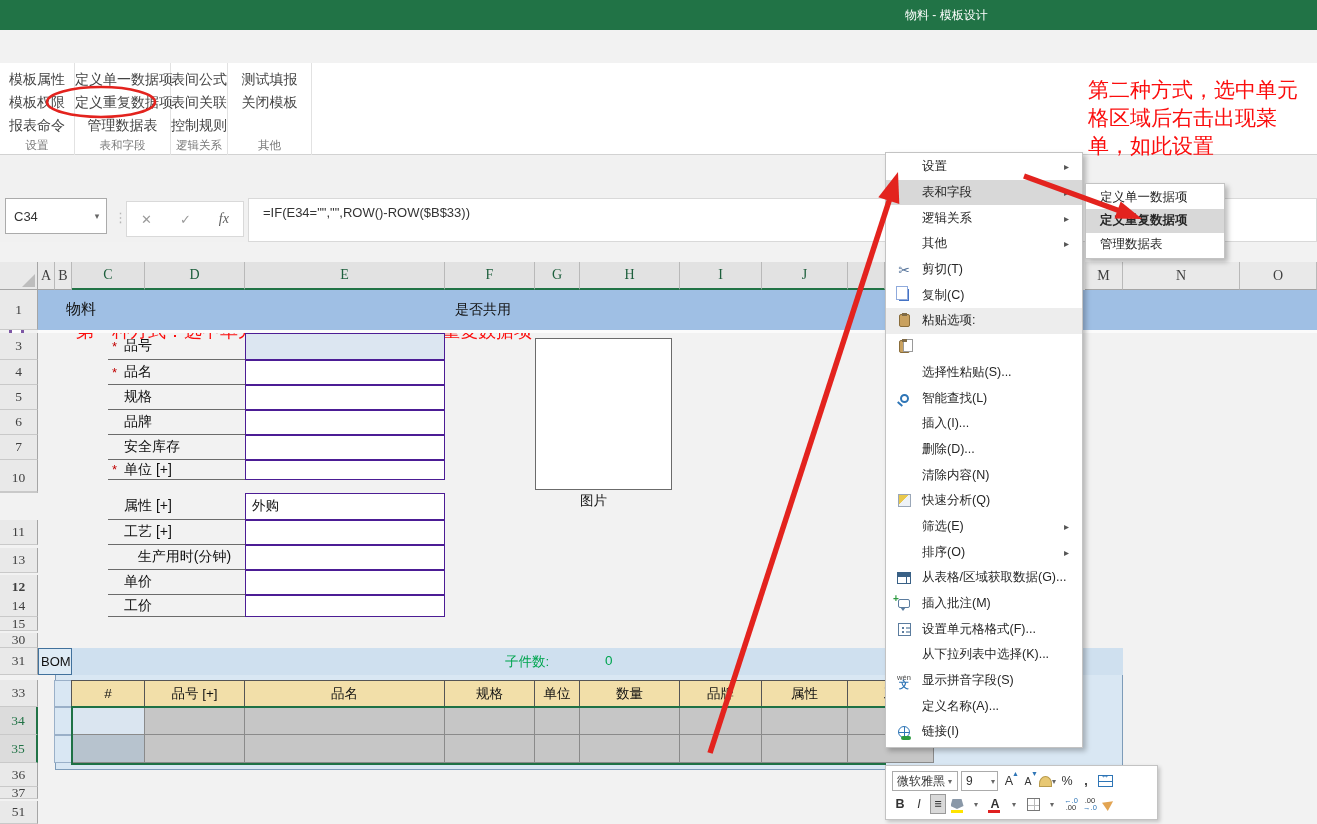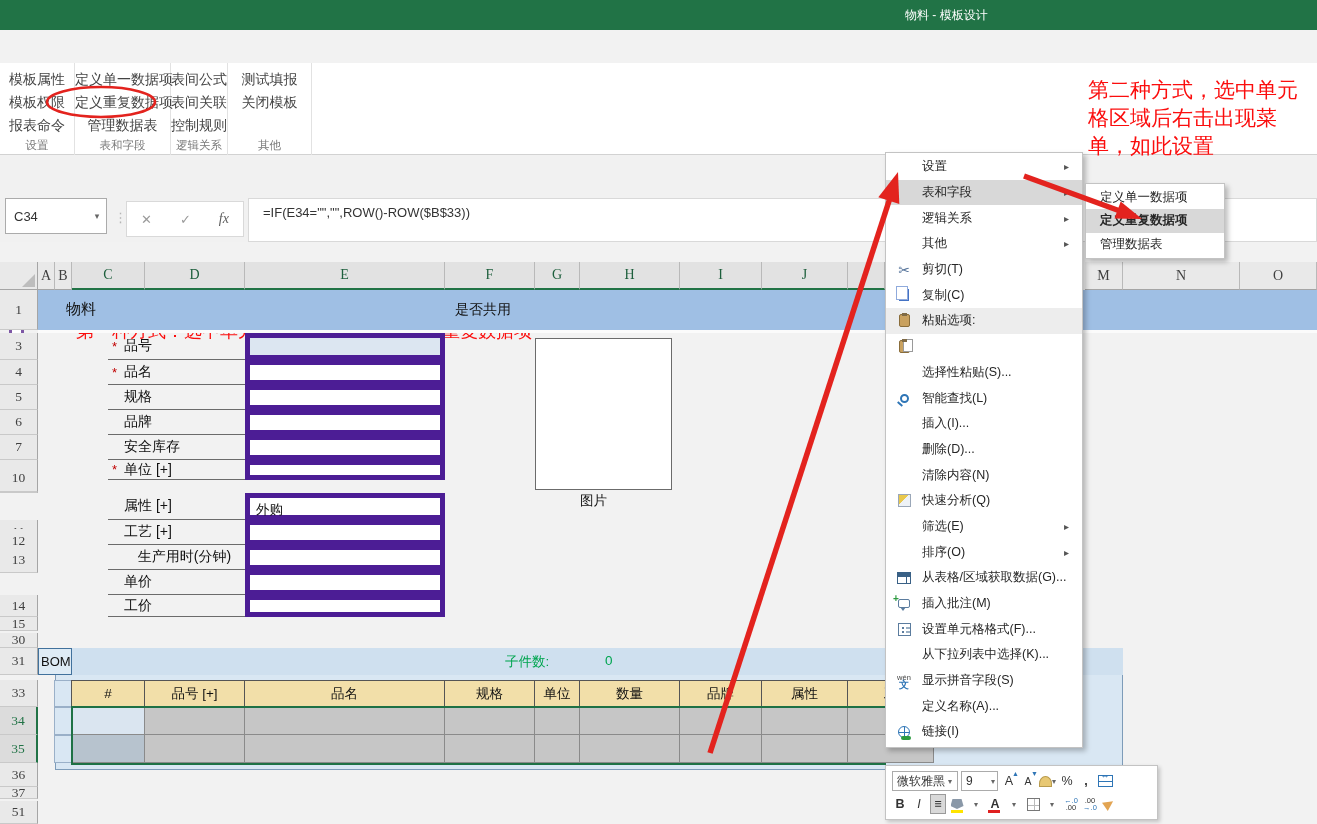--- a/index.html
+++ b/index.html
@@ -59,21 +59,21 @@
 
   
   .banner1{left:38px;top:290px;width:1279px;height:40px;background:#9fbfe4;position:absolute;}
   .b1a{position:absolute;left:28px;top:10px;font-size:15px;color:#111;}
   .b1b{position:absolute;left:417px;top:11px;font-size:14px;color:#111;}
   .gapline{left:38px;top:330px;width:1279px;height:3px;background:#fbfbfb;position:absolute;}
   .flabel{left:108px;width:137px;border-bottom:1px solid #6b6b6b;position:absolute;font-size:14px;color:#111;display:flex;align-items:center;}
   .flabel .star{color:#c00000;width:12px;margin-left:4px;font-size:13px;}
   .flabel .ltext{margin-left:12px;}
   .flabel.req .ltext{margin-left:0;}
-  .finput{left:245px;width:200px;background:#fff;border:5px solid #4c1d95;position:absolute;font-size:13.5px;color:#111;padding:3px 6px;}
+  .finput{left:245px;width:200px;background:#fff;border:1px solid #4c1d95;position:absolute;font-size:13.5px;color:#111;padding:3px 6px;}
   .imgbox{left:535px;top:338px;width:137px;height:152px;background:#fff;border:1px solid #6b6b6b;position:absolute;}
   .imglabel{left:580px;top:492px;position:absolute;font-size:13.5px;color:#111;}
 
   
   .bomregion{left:55px;top:648px;width:1068px;height:122px;background:#d9e7f3;border:1px solid #7e9cb9;position:absolute;}
   .bomlabel{left:38px;top:648px;width:34px;height:27px;background:#deebf5;border:1px solid #41719c;position:absolute;font-size:13px;color:#111;display:flex;align-items:center;padding-left:2px;}
   .bombanner{left:72px;top:648px;width:1051px;height:27px;background:#cfe0ef;position:absolute;}
   .cnt{position:absolute;top:5px;font-size:13.5px;color:#00a550;}
   .bomh{top:680px;height:27px;background:#f2dfa9;border:1px solid #555;position:absolute;font-size:13.5px;color:#111;text-align:center;line-height:25px;margin-left:-1px;}
   .bompad{background:#d9e7f3;border:1px solid #9ab0c8;position:absolute;margin-left:-1px;}
@@ -226,21 +226,21 @@
   <div class="rowh" style="top:290px;height:40px;">1</div>
   <div class="rowh" style="top:333px;height:27px;">3</div>
   <div class="rowh" style="top:360px;height:25px;">4</div>
   <div class="rowh" style="top:385px;height:25px;">5</div>
   <div class="rowh" style="top:410px;height:25px;">6</div>
   <div class="rowh" style="top:435px;height:25px;">7</div>
   <div class="rowh" style="top:460px;height:20px;">8</div>
   <div class="rowh" style="top:480px;height:13px;">9</div>
   <div class="rowh" style="top:465px;height:27px;">10</div>
   <div class="rowh" style="top:520px;height:25px;">11</div>
-  <div class="rowh" style="top:529px;height:25px;">12</div>
+  <div class="rowh" style="top:575px;height:25px;font-weight:bold;">12</div>
   <div class="rowh" style="top:548px;height:25px;">13</div>
   <div class="rowh" style="top:595px;height:22px;">14</div>
   <div class="rowh" style="top:617px;height:14px;">15</div>
   <div class="rowh" style="top:633px;height:15px;">30</div>
   <div class="rowh" style="top:648px;height:27px;">31</div>
   <div class="rowh" style="top:680px;height:27px;">33</div>
   <div class="rowh sel" style="top:707px;height:28px;">34</div>
   <div class="rowh sel" style="top:735px;height:28px;">35</div>
   <div class="rowh" style="top:763px;height:24px;">36</div>
   <div class="rowh" style="top:787px;height:12px;">37</div>

